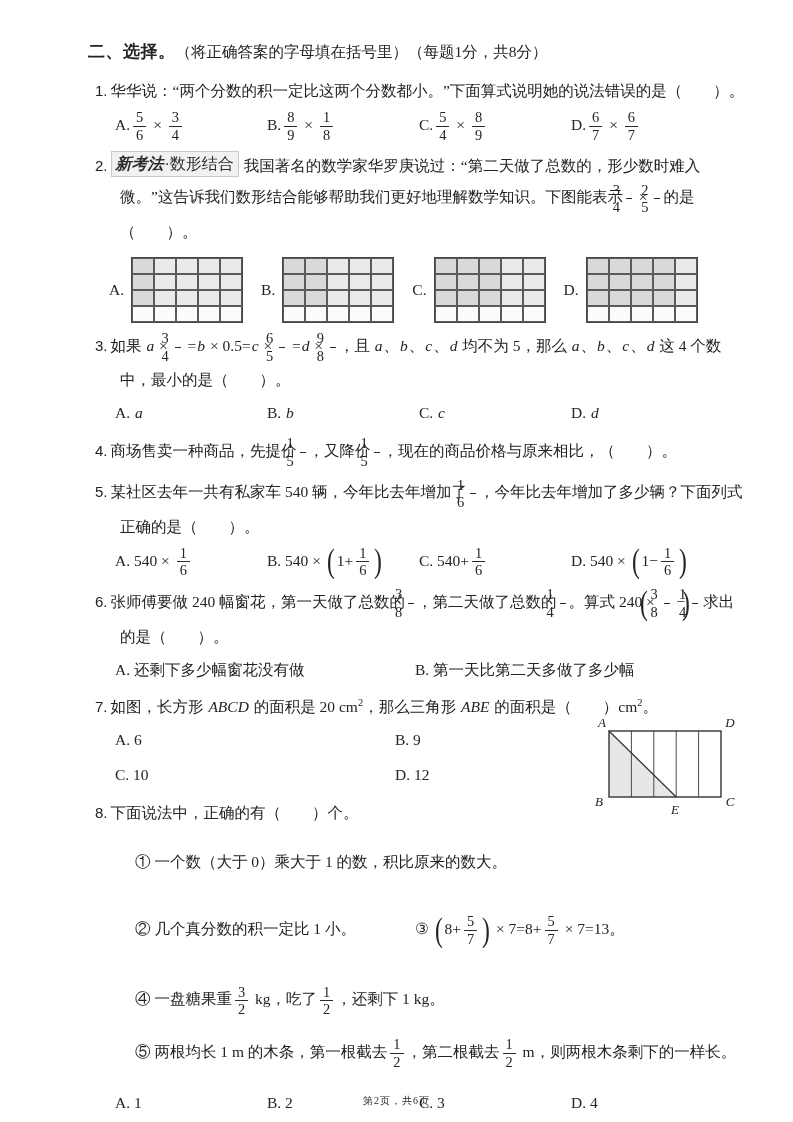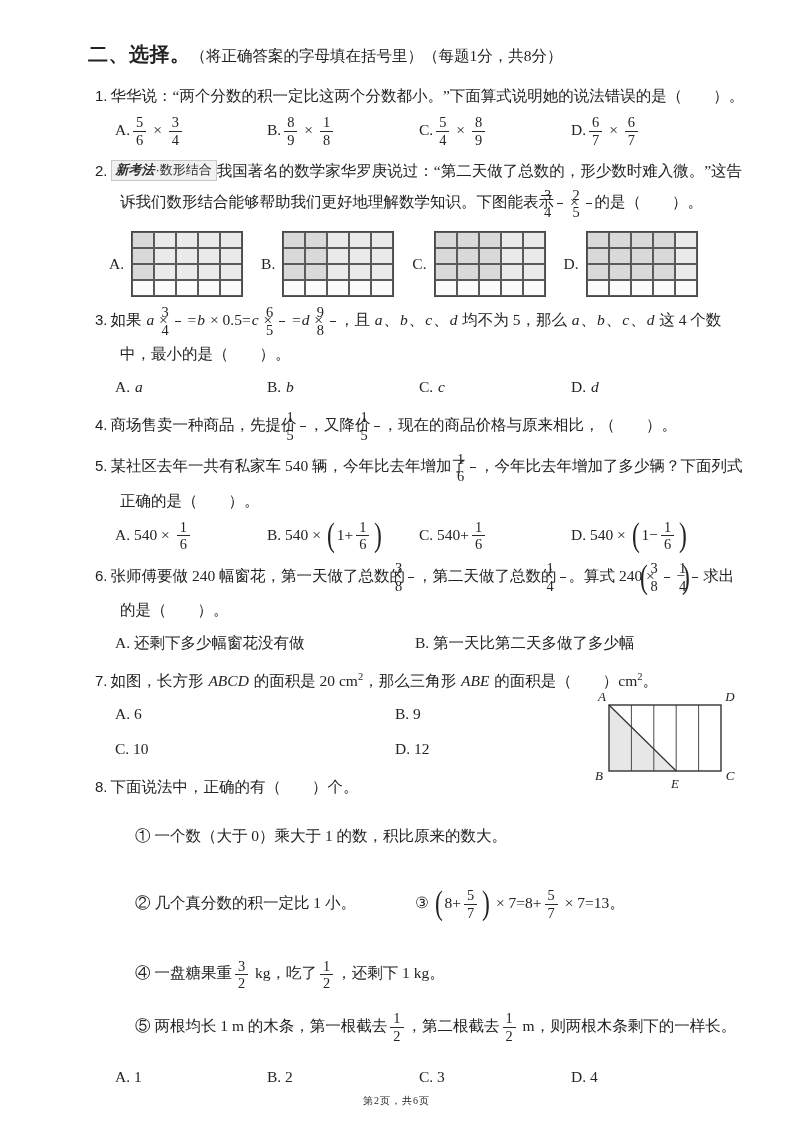--- a/index.html
+++ b/index.html
@@ -3,38 +3,38 @@
 <meta charset="utf-8">
 <style>
   html,body{margin:0;padding:0}
   body{
     width:793px;height:1122px;position:relative;overflow:hidden;
     background:#ffffff;color:#232323;
     font-family:"Liberation Serif","DejaVu Serif",serif;
   }
   .content{padding:38px 46px 0 88px;font-size:15.5px}
   .sec-title{margin:0 0 10px 0;line-height:1.6}
-  .sec-title b{font-size:20px;letter-spacing:0.5px}
+  .sec-title b{font-size:17px;letter-spacing:0.5px}
   .q{margin:0 0 7px 7px}
   .stem{margin:0;padding-left:25px;text-indent:-25px;line-height:2.0}
   .qnum{font-family:"Liberation Sans",sans-serif;font-size:15px;margin-right:3px}
   .optrow{display:flex;align-items:center;margin:3px 0 6px 20px;line-height:1.9}
   .opt{width:152px}
   .opt:last-child{width:auto}
   .optw .opt{width:300px}
   .frac{display:inline-flex;flex-direction:column;align-items:center;vertical-align:middle;
         font-size:0.93em;line-height:1.15;margin:0 3px}
   .frac .num,.frac .den{padding:0 3px;text-align:center}
   .frac .den{border-top:1.2px solid #2a2a2a}
   .bigp{display:inline-block;font-size:1.9em;line-height:1;vertical-align:middle;
         transform:scale(0.8,1.12);margin:0 1px}
   .iv{font-style:italic;padding:0 1px}
   sup{font-size:0.68em}
   .badge{display:inline-block;border:1px solid #c9c9c9;background:#f1f1f1;color:#2e2e2e;
-         font-size:13px;line-height:1.45;padding:0 4px;text-indent:0;
+         font-size:16px;line-height:1.45;padding:0 4px;margin-right:5px;text-indent:0;
          vertical-align:2px;font-family:"Liberation Sans","DejaVu Sans",sans-serif}
   .badge b{font-style:italic;margin-right:1px}
   .gridrow{display:flex;gap:18px;margin:10px 0 6px 14px}
   .gw{display:flex;align-items:center;gap:7px}
   .grid{display:grid;border:1.5px solid #474747}
   .cell{width:22px;height:16px;border:0.5px solid #5a5a5a;box-sizing:border-box;background:#fcfcfc}
   .cell.sh{background:#eaeaea}
   .cell.dk{background:#d9d9d9}
   .q7{position:relative}
   .q7 .optrow{width:560px}

